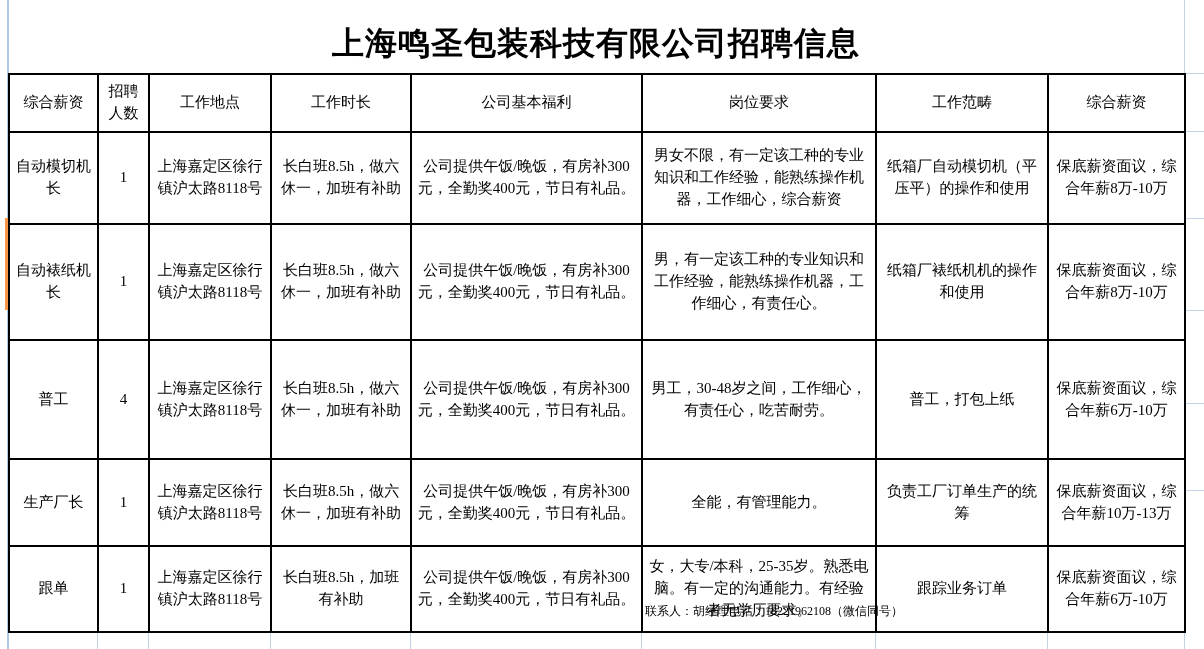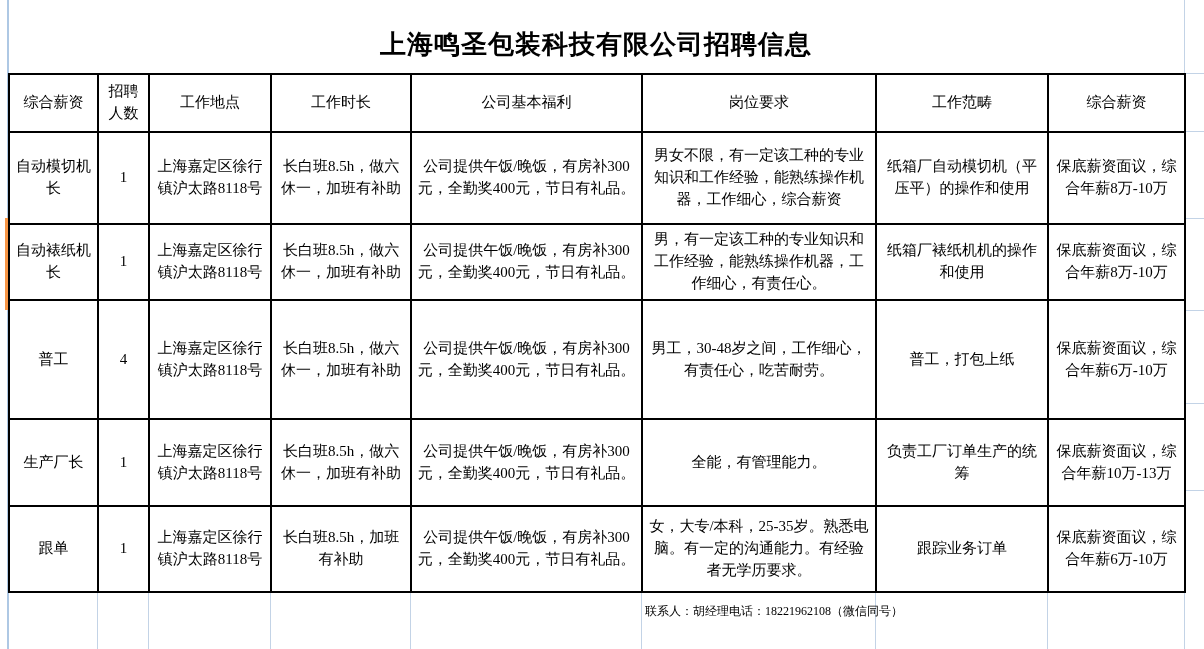--- a/index.html
+++ b/index.html
@@ -19,36 +19,36 @@
   .left-edge-line { left: 7px; top: 0; width: 2px; height: 649px; background: #aec8e4; }
   .right-edge-line { left: 1184px; top: 0; height: 649px; }
   .margin-hline { left: 1184px; width: 20px; }
   .footer-vline { top: 577px; height: 72px; }
   
   .row-marker { position: absolute; left: 5px; top: 218px; width: 4px; height: 92px; background: #f79646; }
 
   .title {
     position: absolute; left: 8px; top: 0; width: 1176px; height: 72px;
     display: flex; align-items: center; justify-content: center;
-    font-size: 26px; font-weight: bold; letter-spacing: 1px; padding-top: 16px; box-sizing: border-box;
+    font-size: 32px; font-weight: bold; letter-spacing: 1px; padding-top: 16px; box-sizing: border-box;
   }
 
   table.jobs {
     position: absolute; left: 8px; top: 73px;
     width: 1176px; table-layout: fixed; border-collapse: collapse;
   }
   table.jobs th, table.jobs td {
     border: 2px solid #000000;
     text-align: center; vertical-align: middle;
     font-size: 15px; font-weight: normal; line-height: 1.45;
     padding: 1px 4px; word-break: break-all; background: #ffffff;
   }
   thead tr { height: 58px; }
   tbody tr:nth-child(1) { height: 92px; }
-  tbody tr:nth-child(2) { height: 76px; }
+  tbody tr:nth-child(2) { height: 116px; }
   tbody tr:nth-child(3) { height: 119px; }
   tbody tr:nth-child(4) { height: 87px; padding-left: 26px; }
   tbody tr:nth-child(5) { height: 86px; }
 
   .footer-contact {
     position: absolute; left: 645px; top: 576px; width: 539px; height: 70px;
     display: flex; align-items: center;
     font-size: 12px;
   }
   .footer-contact .phone { }

